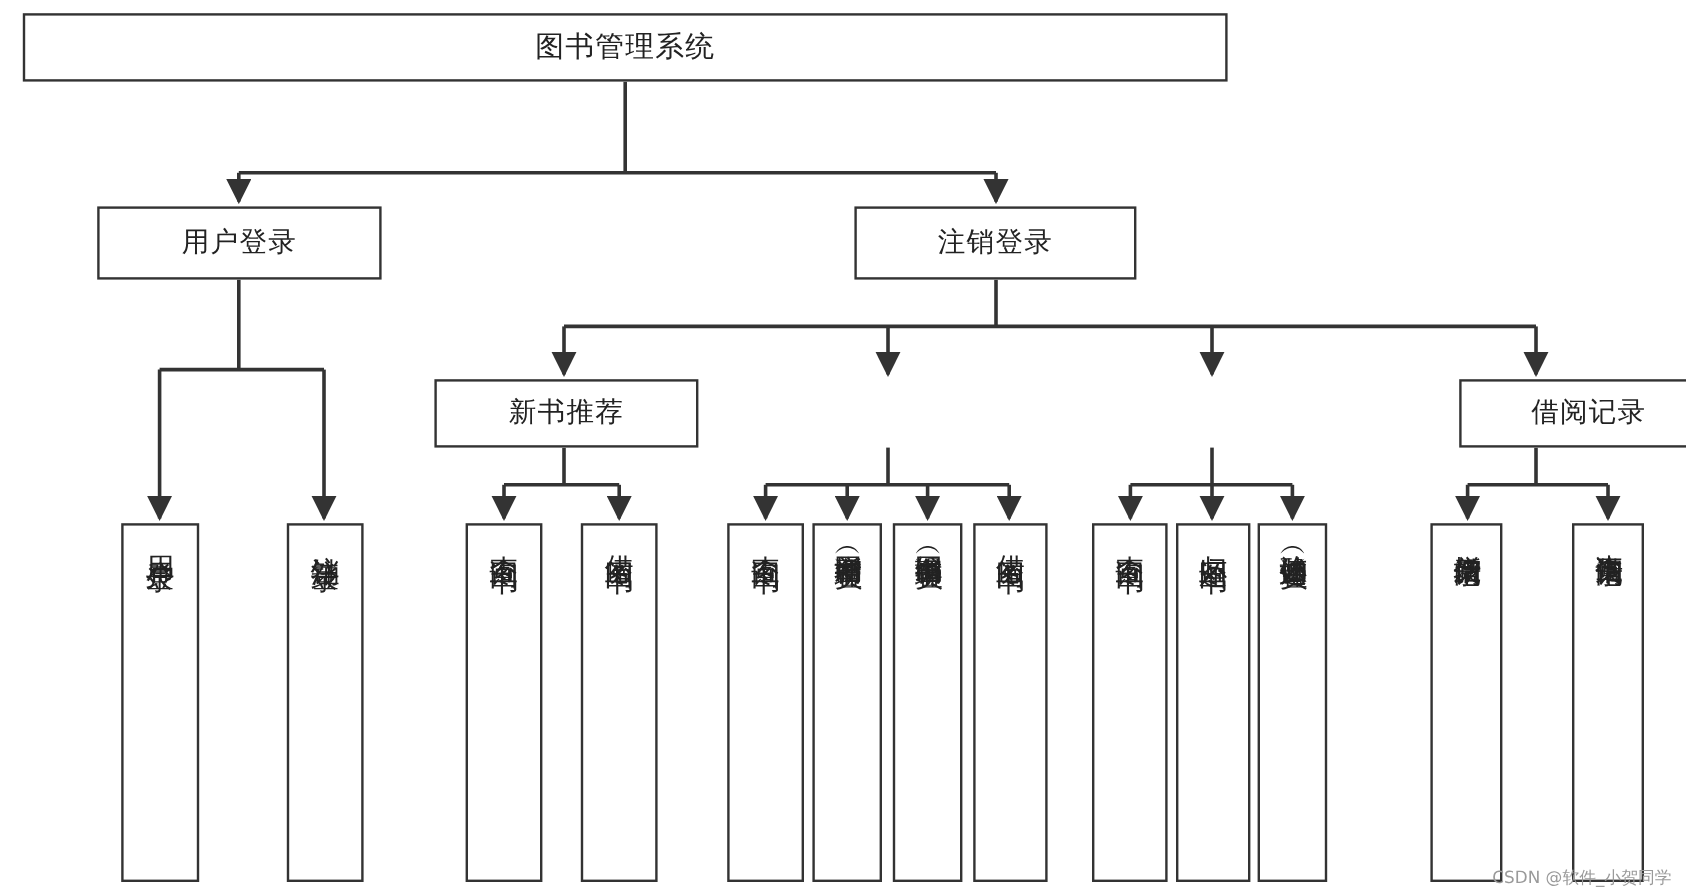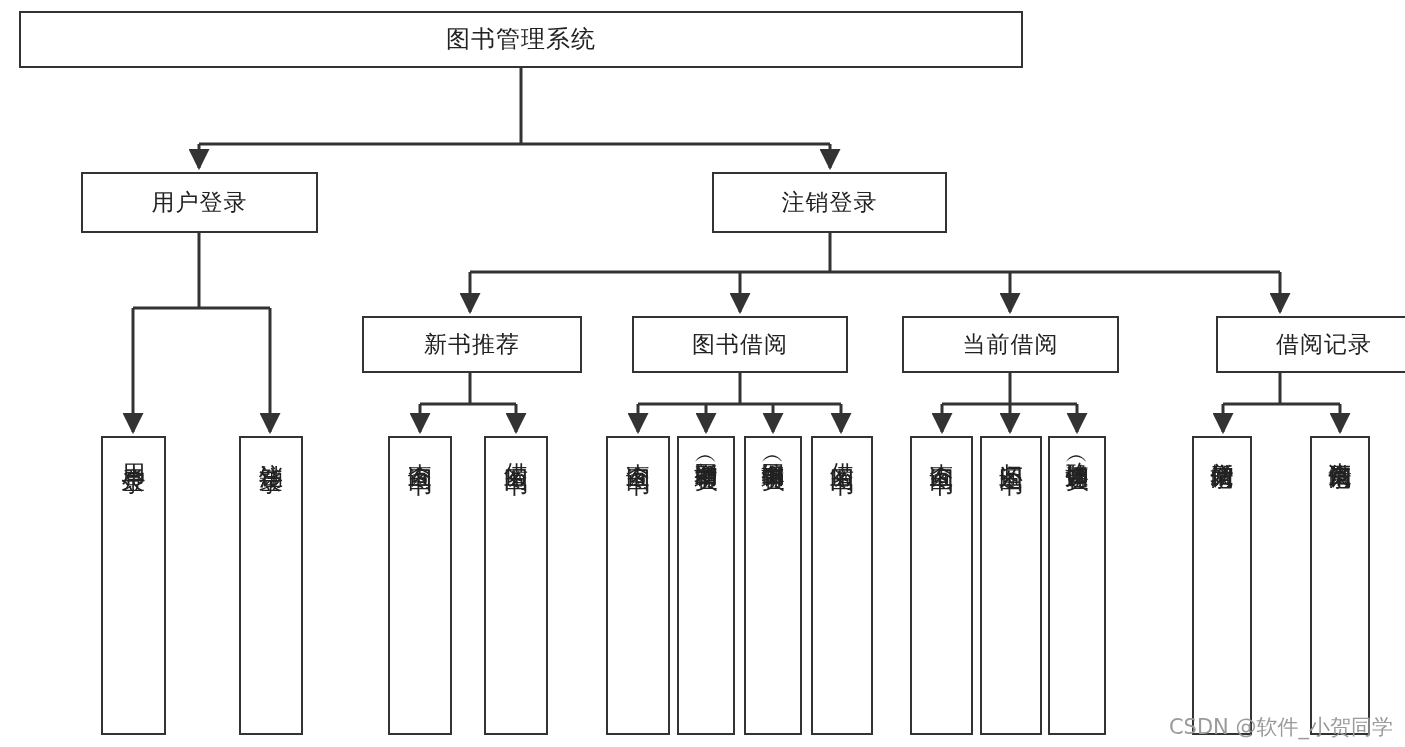--- a/index.html
+++ b/index.html
@@ -65,21 +65,21 @@
     white-space: nowrap;
   }
   .node.v.tight .node-label {
     font-size: 23px;
     letter-spacing: 1px;
   }
   #watermark {
     position: absolute;
     right: 12px;
     bottom: 6px;
-    font-size: 21px;
+    font-size: 14px;
     color: #9a9a9a;
     white-space: nowrap;
     z-index: 5;
     font-family: "DejaVu Sans", "Liberation Sans", sans-serif;
   }
 </style>
 </head>
 <body>
 
 <div id="canvas">
@@ -141,26 +141,20 @@
   <div class="node h" style="left:81px; top:172px; width:237px; height:61px;">
     <span class="node-label">用户登录</span>
   </div>
   <div class="node h" style="left:712px; top:172px; width:235px; height:61px;">
     <span class="node-label">注销登录</span>
   </div>
 
   <div class="node h" style="left:362px; top:316px; width:220px; height:57px;">
     <span class="node-label">新书推荐</span>
   </div>
-  <div class="node h" style="left:632px; top:316px; width:216px; height:57px;">
-    <span class="node-label">图书借阅</span>
-  </div>
-  <div class="node h" style="left:902px; top:316px; width:217px; height:57px;">
-    <span class="node-label">当前借阅</span>
-  </div>
   <div class="node h" style="left:1172px; top:316px; width:216px; height:57px;margin-left:44px;">
     <span class="node-label">借阅记录</span>
   </div>
 
   <div class="node v" style="left:101px; top:436px; width:65px; height:299px;">
     <span class="node-label">用户登录</span>
   </div>
   <div class="node v" style="left:239px; top:436px; width:64px; height:299px;">
     <span class="node-label">注销登录</span>
   </div>

